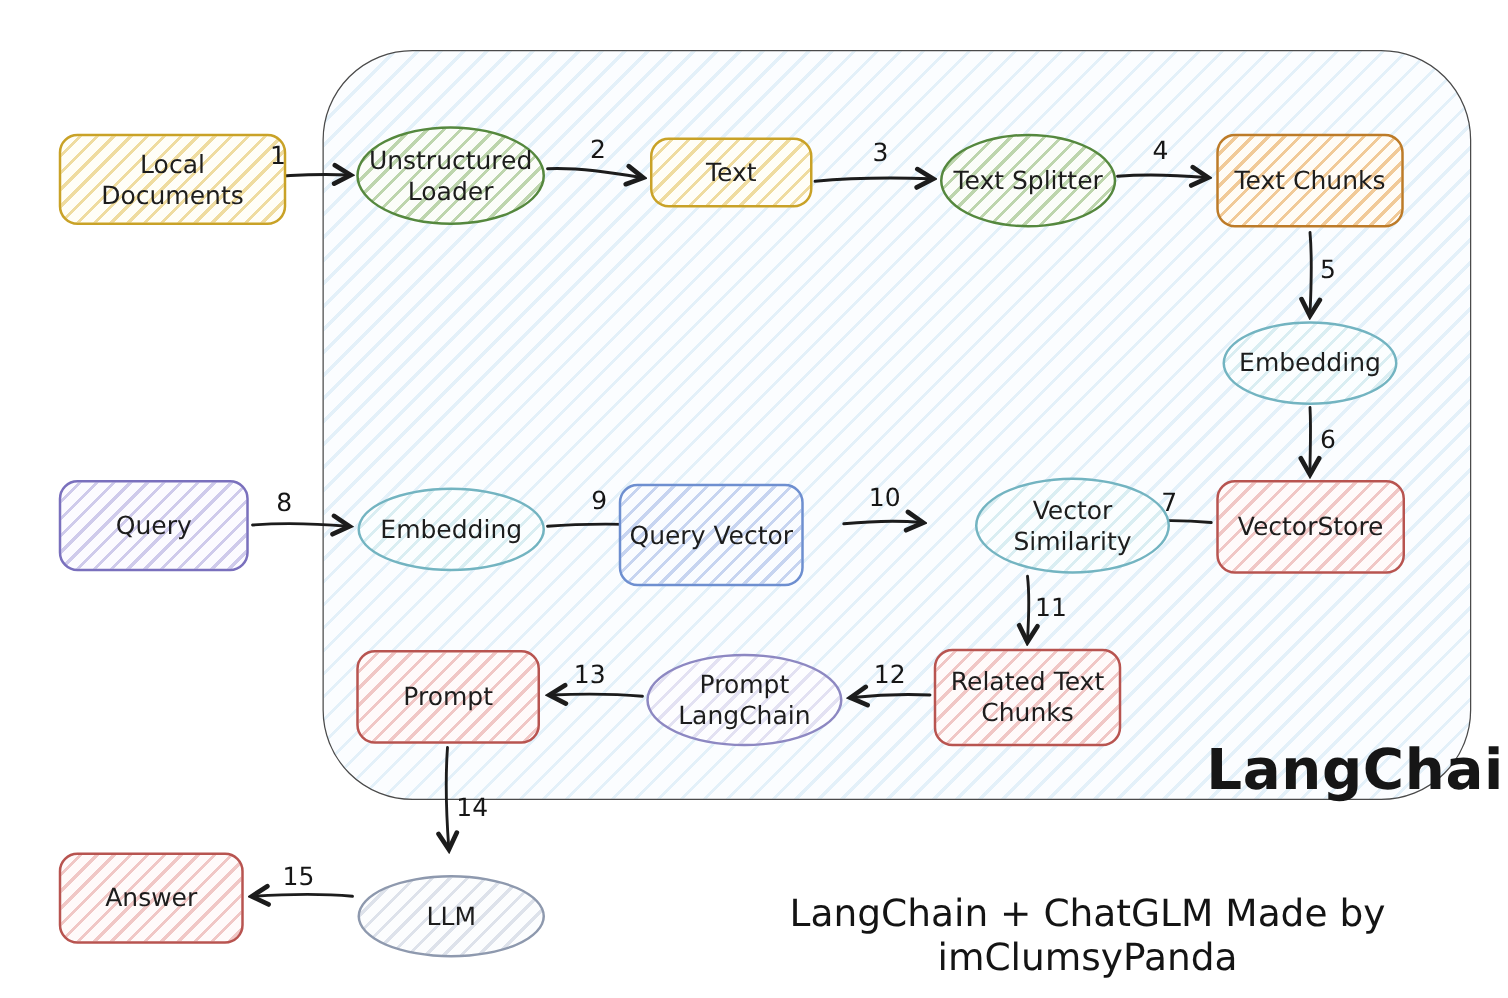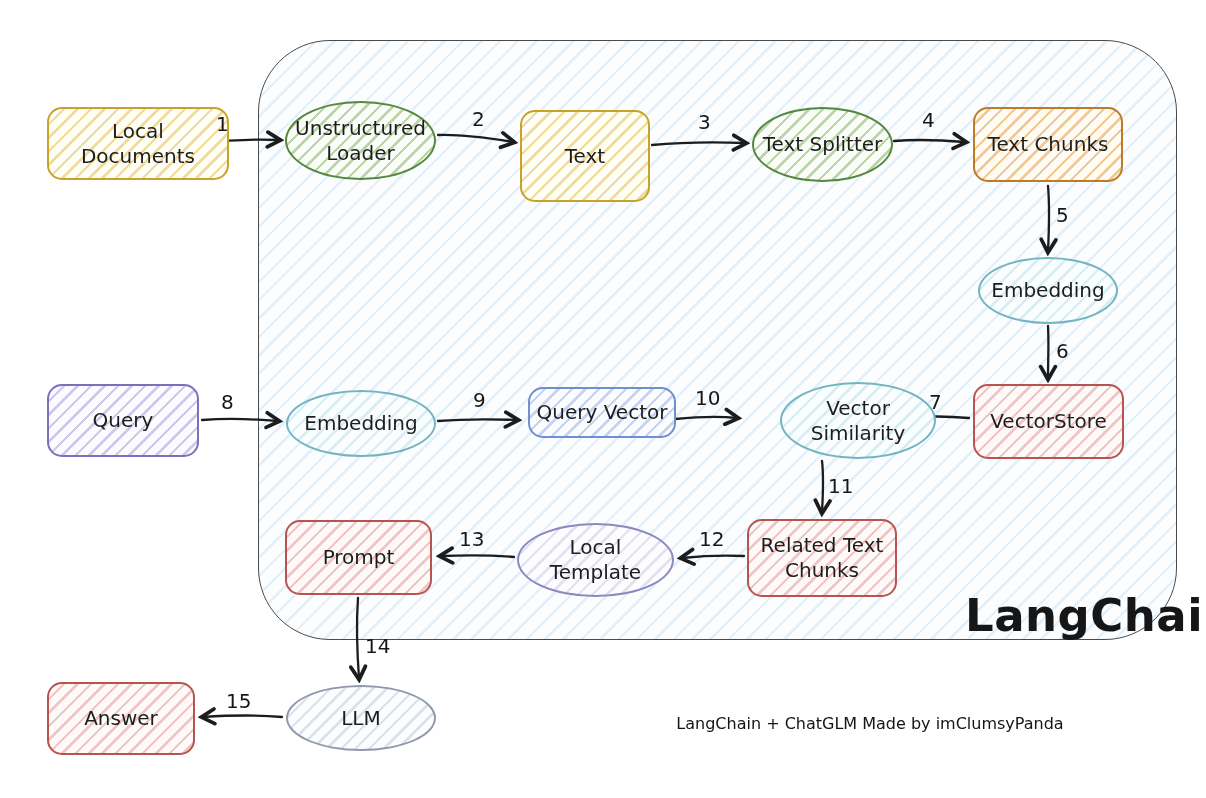--- a/index.html
+++ b/index.html
@@ -45,21 +45,21 @@
   svg.arrows { position:absolute; left:0; top:0; width:1206px; height:798px; pointer-events:none; }
   svg.arrows path { fill:none; stroke:#1c1c1c; stroke-width:2.3; stroke-linecap:round; }
 
   
   .edge-num {
     position:absolute; font-size:20px; font-weight:500; color:#161616;
   }
 
   .caption {
     position:absolute; left:560px; top:714px; width:620px; text-align:center;
-    font-size:16px; font-weight:500; color:#141414;
+    font-size:30px; font-weight:500; color:#141414;
   }
 </style>
 </head>
 <body>
 
 <div class="stage">
 
   <div class="container-box"></div>
   <div class="container-label">LangChain</div>
 
@@ -85,21 +85,21 @@
     <path d="M358,598 C356,626 357,651 359,678" marker-end="url(#ah)"></path>
     <path d="M282,717 C260,715 234,715 203,717" marker-end="url(#ah)"></path>
   </svg>
 
   <div class="node rect c-yellow" style="left:47px;top:107px;width:182px;height:73px">
     <span>Local Documents</span>
   </div>
   <div class="node ellipse c-green" style="left:285px;top:101px;width:151px;height:79px">
     <span>Unstructured Loader</span>
   </div>
-  <div class="node rect c-yellow" style="left:520px;top:110px;width:130px;height:92px">
+  <div class="node rect c-yellow" style="left:520px;top:110px;width:130px;height:56px">
     <span>Text</span>
   </div>
   <div class="node ellipse c-green" style="left:752px;top:107px;width:141px;height:75px">
     <span>Text Splitter</span>
   </div>
   <div class="node rect c-orange" style="left:973px;top:107px;width:150px;height:75px">
     <span>Text Chunks</span>
   </div>
 
   <div class="node ellipse c-teal" style="left:978px;top:257px;width:140px;height:67px">
@@ -108,38 +108,38 @@
   <div class="node rect c-red" style="left:973px;top:384px;width:151px;height:75px">
     <span>VectorStore</span>
   </div>
 
   <div class="node rect c-purple" style="left:47px;top:384px;width:152px;height:73px">
     <span>Query</span>
   </div>
   <div class="node ellipse c-teal" style="left:286px;top:390px;width:150px;height:67px">
     <span>Embedding</span>
   </div>
-  <div class="node rect c-blue" style="left:528px;top:387px;width:148px;height:51px">
+  <div class="node rect c-blue" style="left:495px;top:387px;width:148px;height:82px">
     <span>Query Vector</span>
   </div>
   <div class="node ellipse c-teal" style="left:780px;top:382px;width:156px;height:77px">
     <span>Vector Similarity</span>
   </div>
 
   <div class="node rect c-red" style="left:747px;top:519px;width:150px;height:78px">
     <span>Related Text Chunks</span>
   </div>
   <div class="node ellipse c-lavender" style="left:517px;top:523px;width:157px;height:74px">
-    <span>Local Template</span>
+    <span>Prompt LangChain</span>
   </div>
   <div class="node rect c-red" style="left:285px;top:520px;width:147px;height:75px">
     <span>Prompt</span>
   </div>
 
-  <div class="node ellipse c-gray" style="left:286px;top:685px;width:150px;height:66px">
+  <div class="node ellipse c-gray" style="left:286px;top:700px;width:150px;height:66px">
     <span>LLM</span>
   </div>
   <div class="node rect c-red" style="left:47px;top:682px;width:148px;height:73px">
     <span>Answer</span>
   </div>
 
   <span class="edge-num" style="left:216px;top:112px">1</span>
   <span class="edge-num" style="left:472px;top:107px">2</span>
   <span class="edge-num" style="left:698px;top:110px">3</span>
   <span class="edge-num" style="left:922px;top:108px">4</span>

